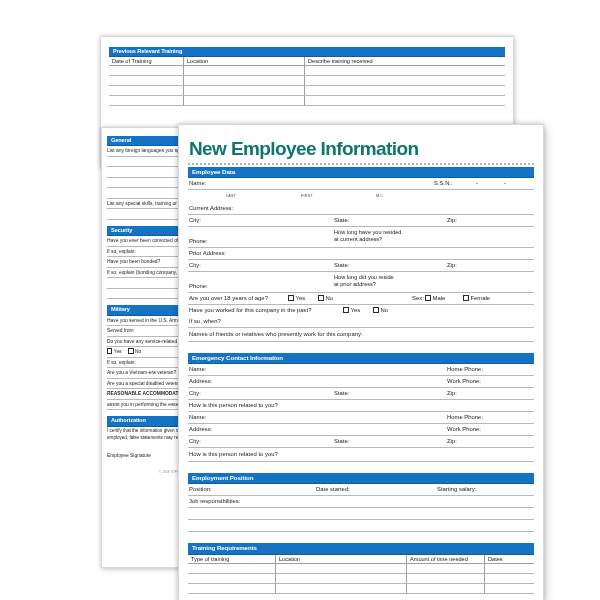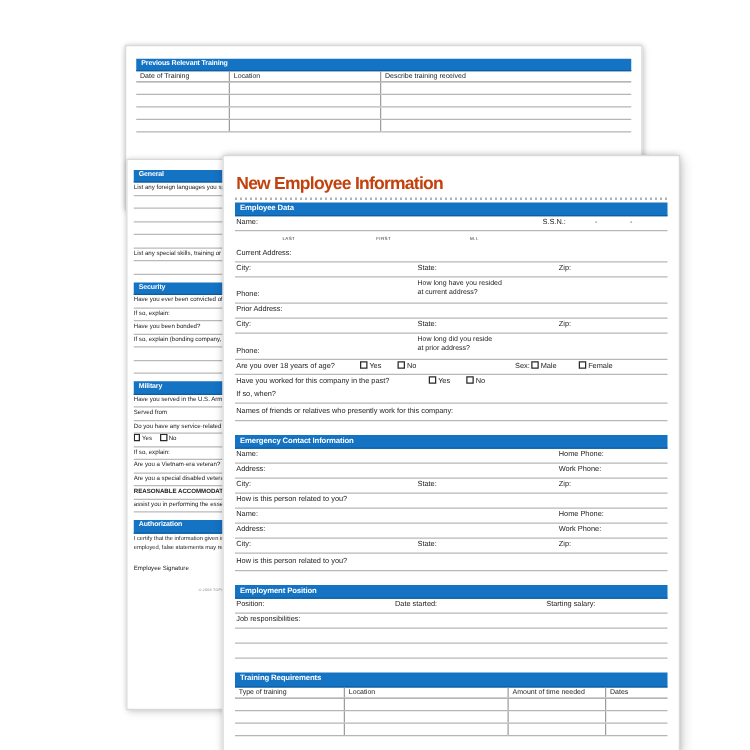--- a/index.html
+++ b/index.html
@@ -34,21 +34,21 @@
   }
   .bar.sm{font-size:5.6px;}
   .bar.md{font-size:6.2px;}
 
   
   .rule{border-bottom:1px solid #b8b8b8;}
 
   
   .front-pad{padding:0 9px;}
   .doc-title{
-    font-size:14px;font-weight:bold;color:#c2410c;
+    font-size:19px;font-weight:bold;color:#0f766e;
     letter-spacing:-0.6px;margin:14px 0 5px 1px;line-height:1;
   }
   .perf{
     height:2px;
     background-image:repeating-linear-gradient(to right,#9a9a9a 0 2px,transparent 2px 4px);
     margin-bottom:2px;opacity:.75;
   }
   .row{position:relative;font-size:5.9px;color:#1d1d1d;height:11px;line-height:11px;}
   .row.tall2{height:20px;}
   .row .lbl{position:absolute;top:0;white-space:nowrap;}

